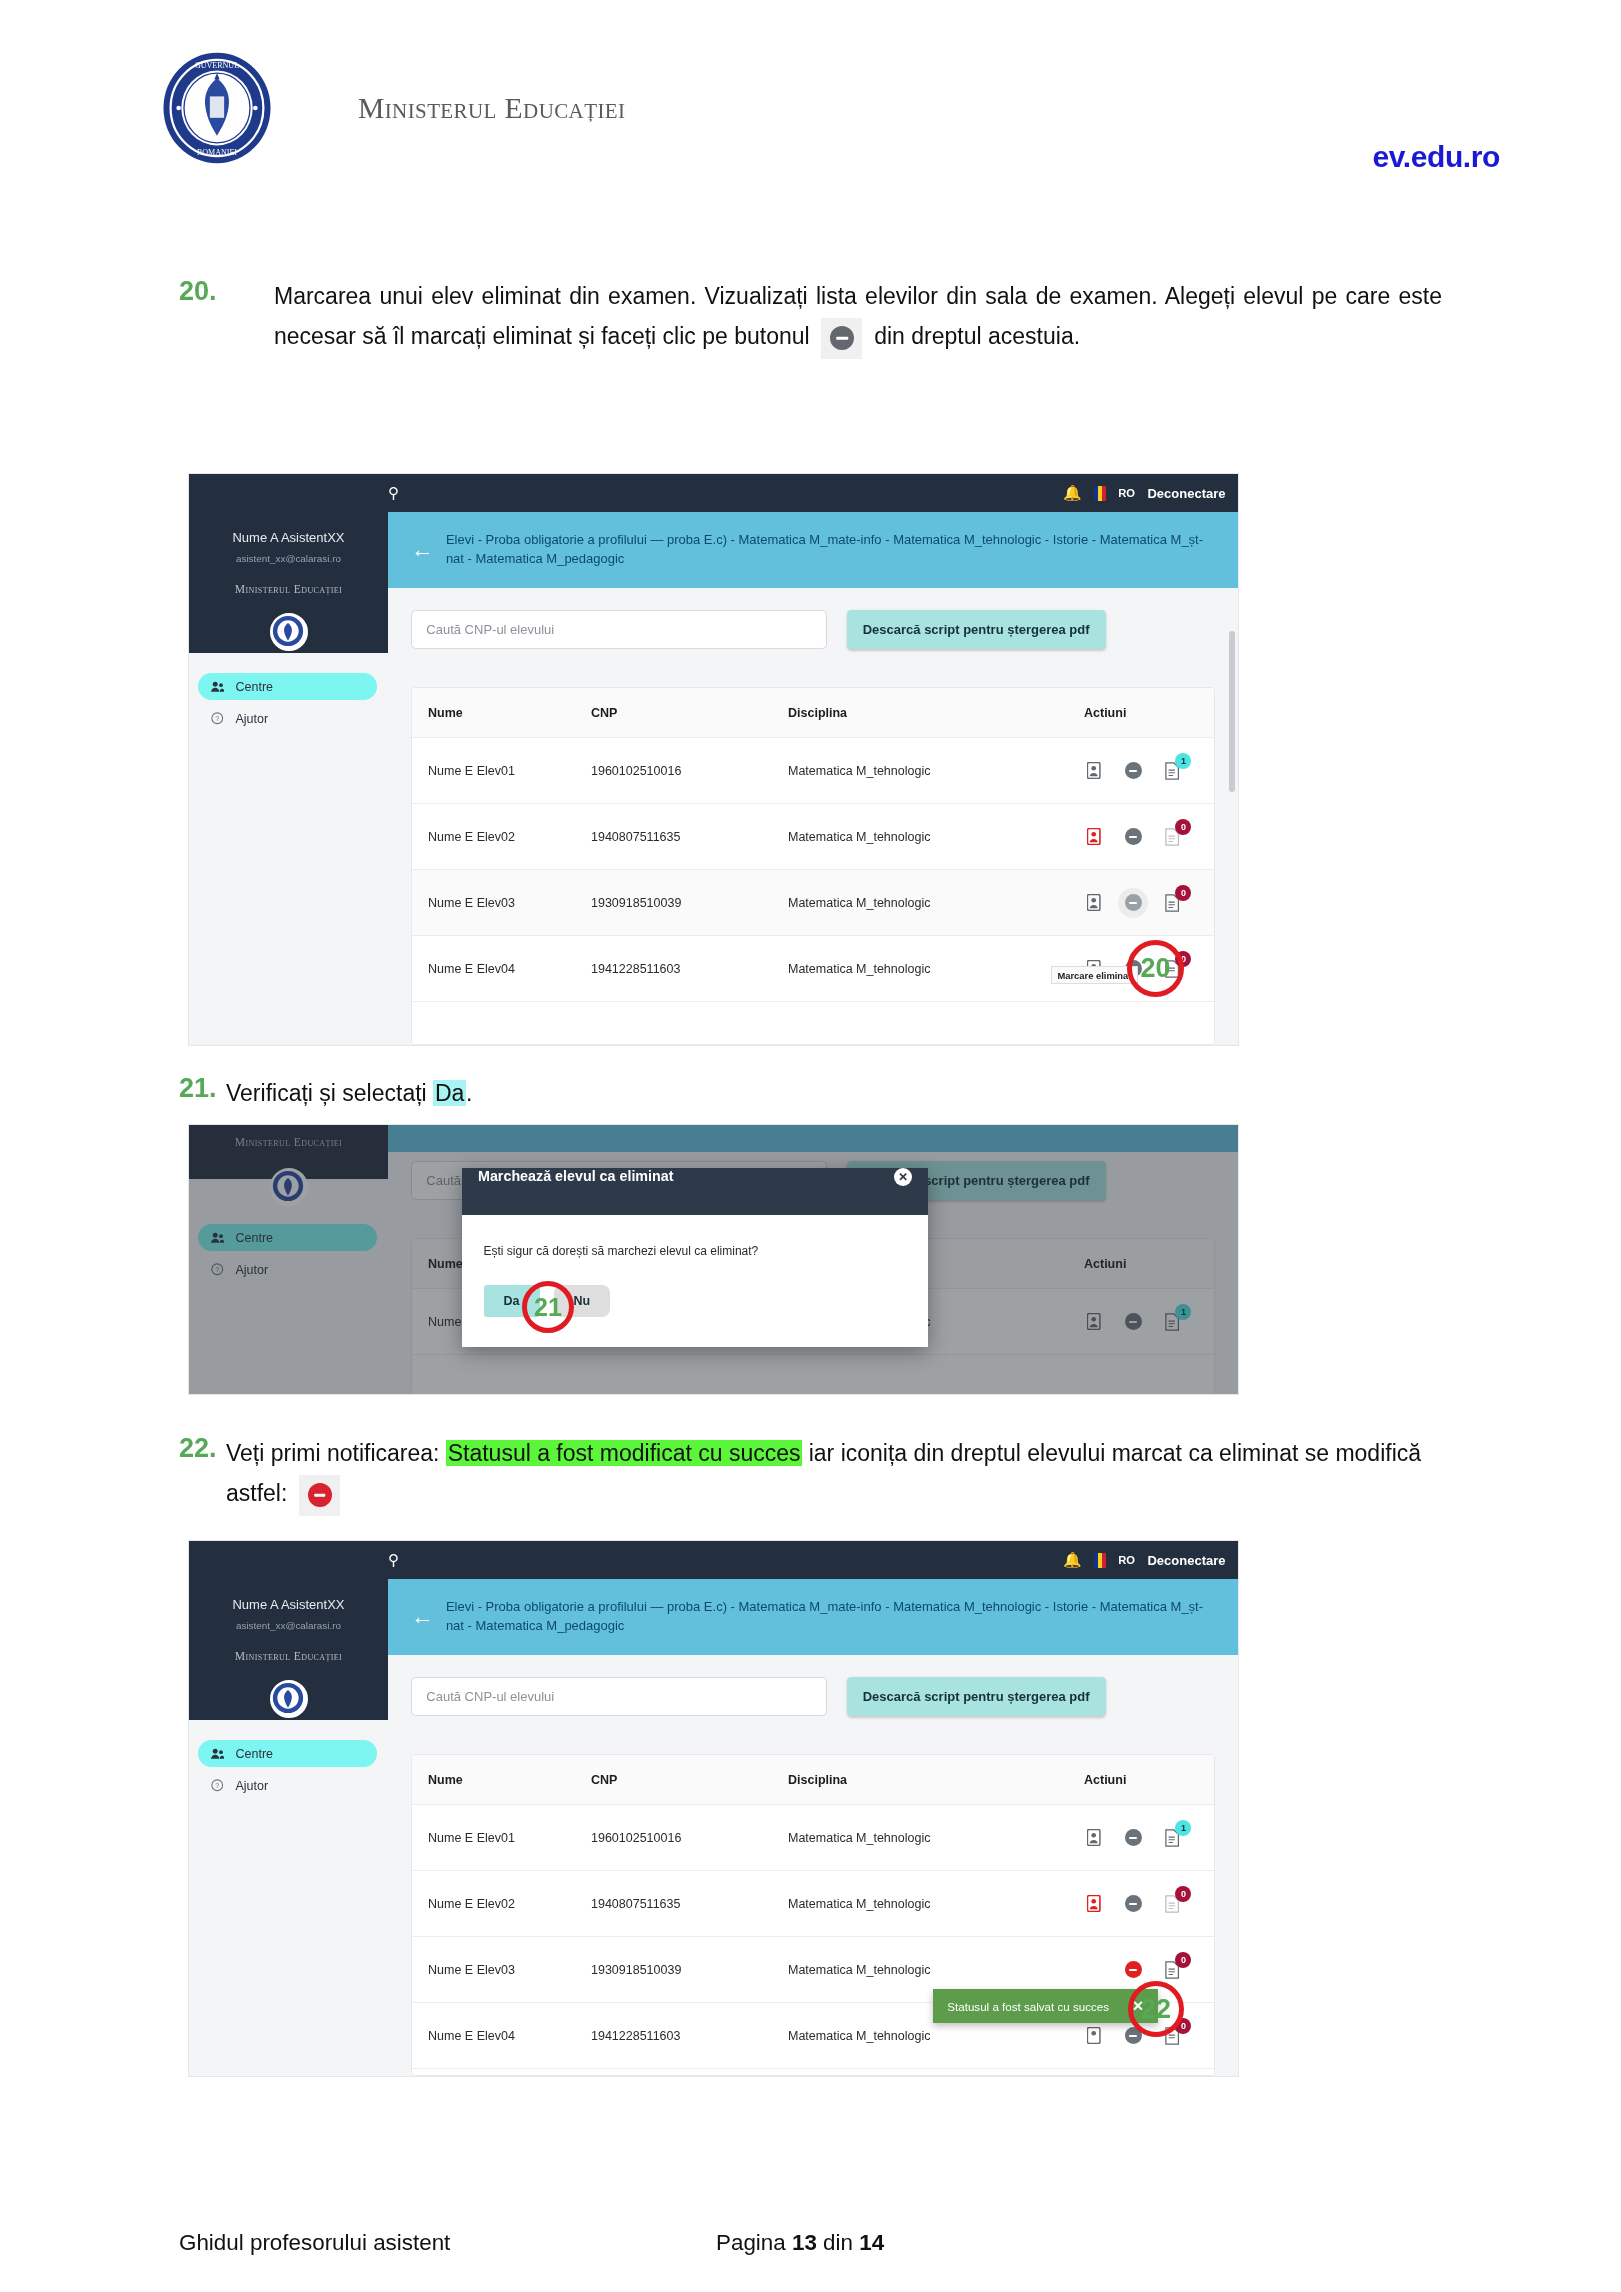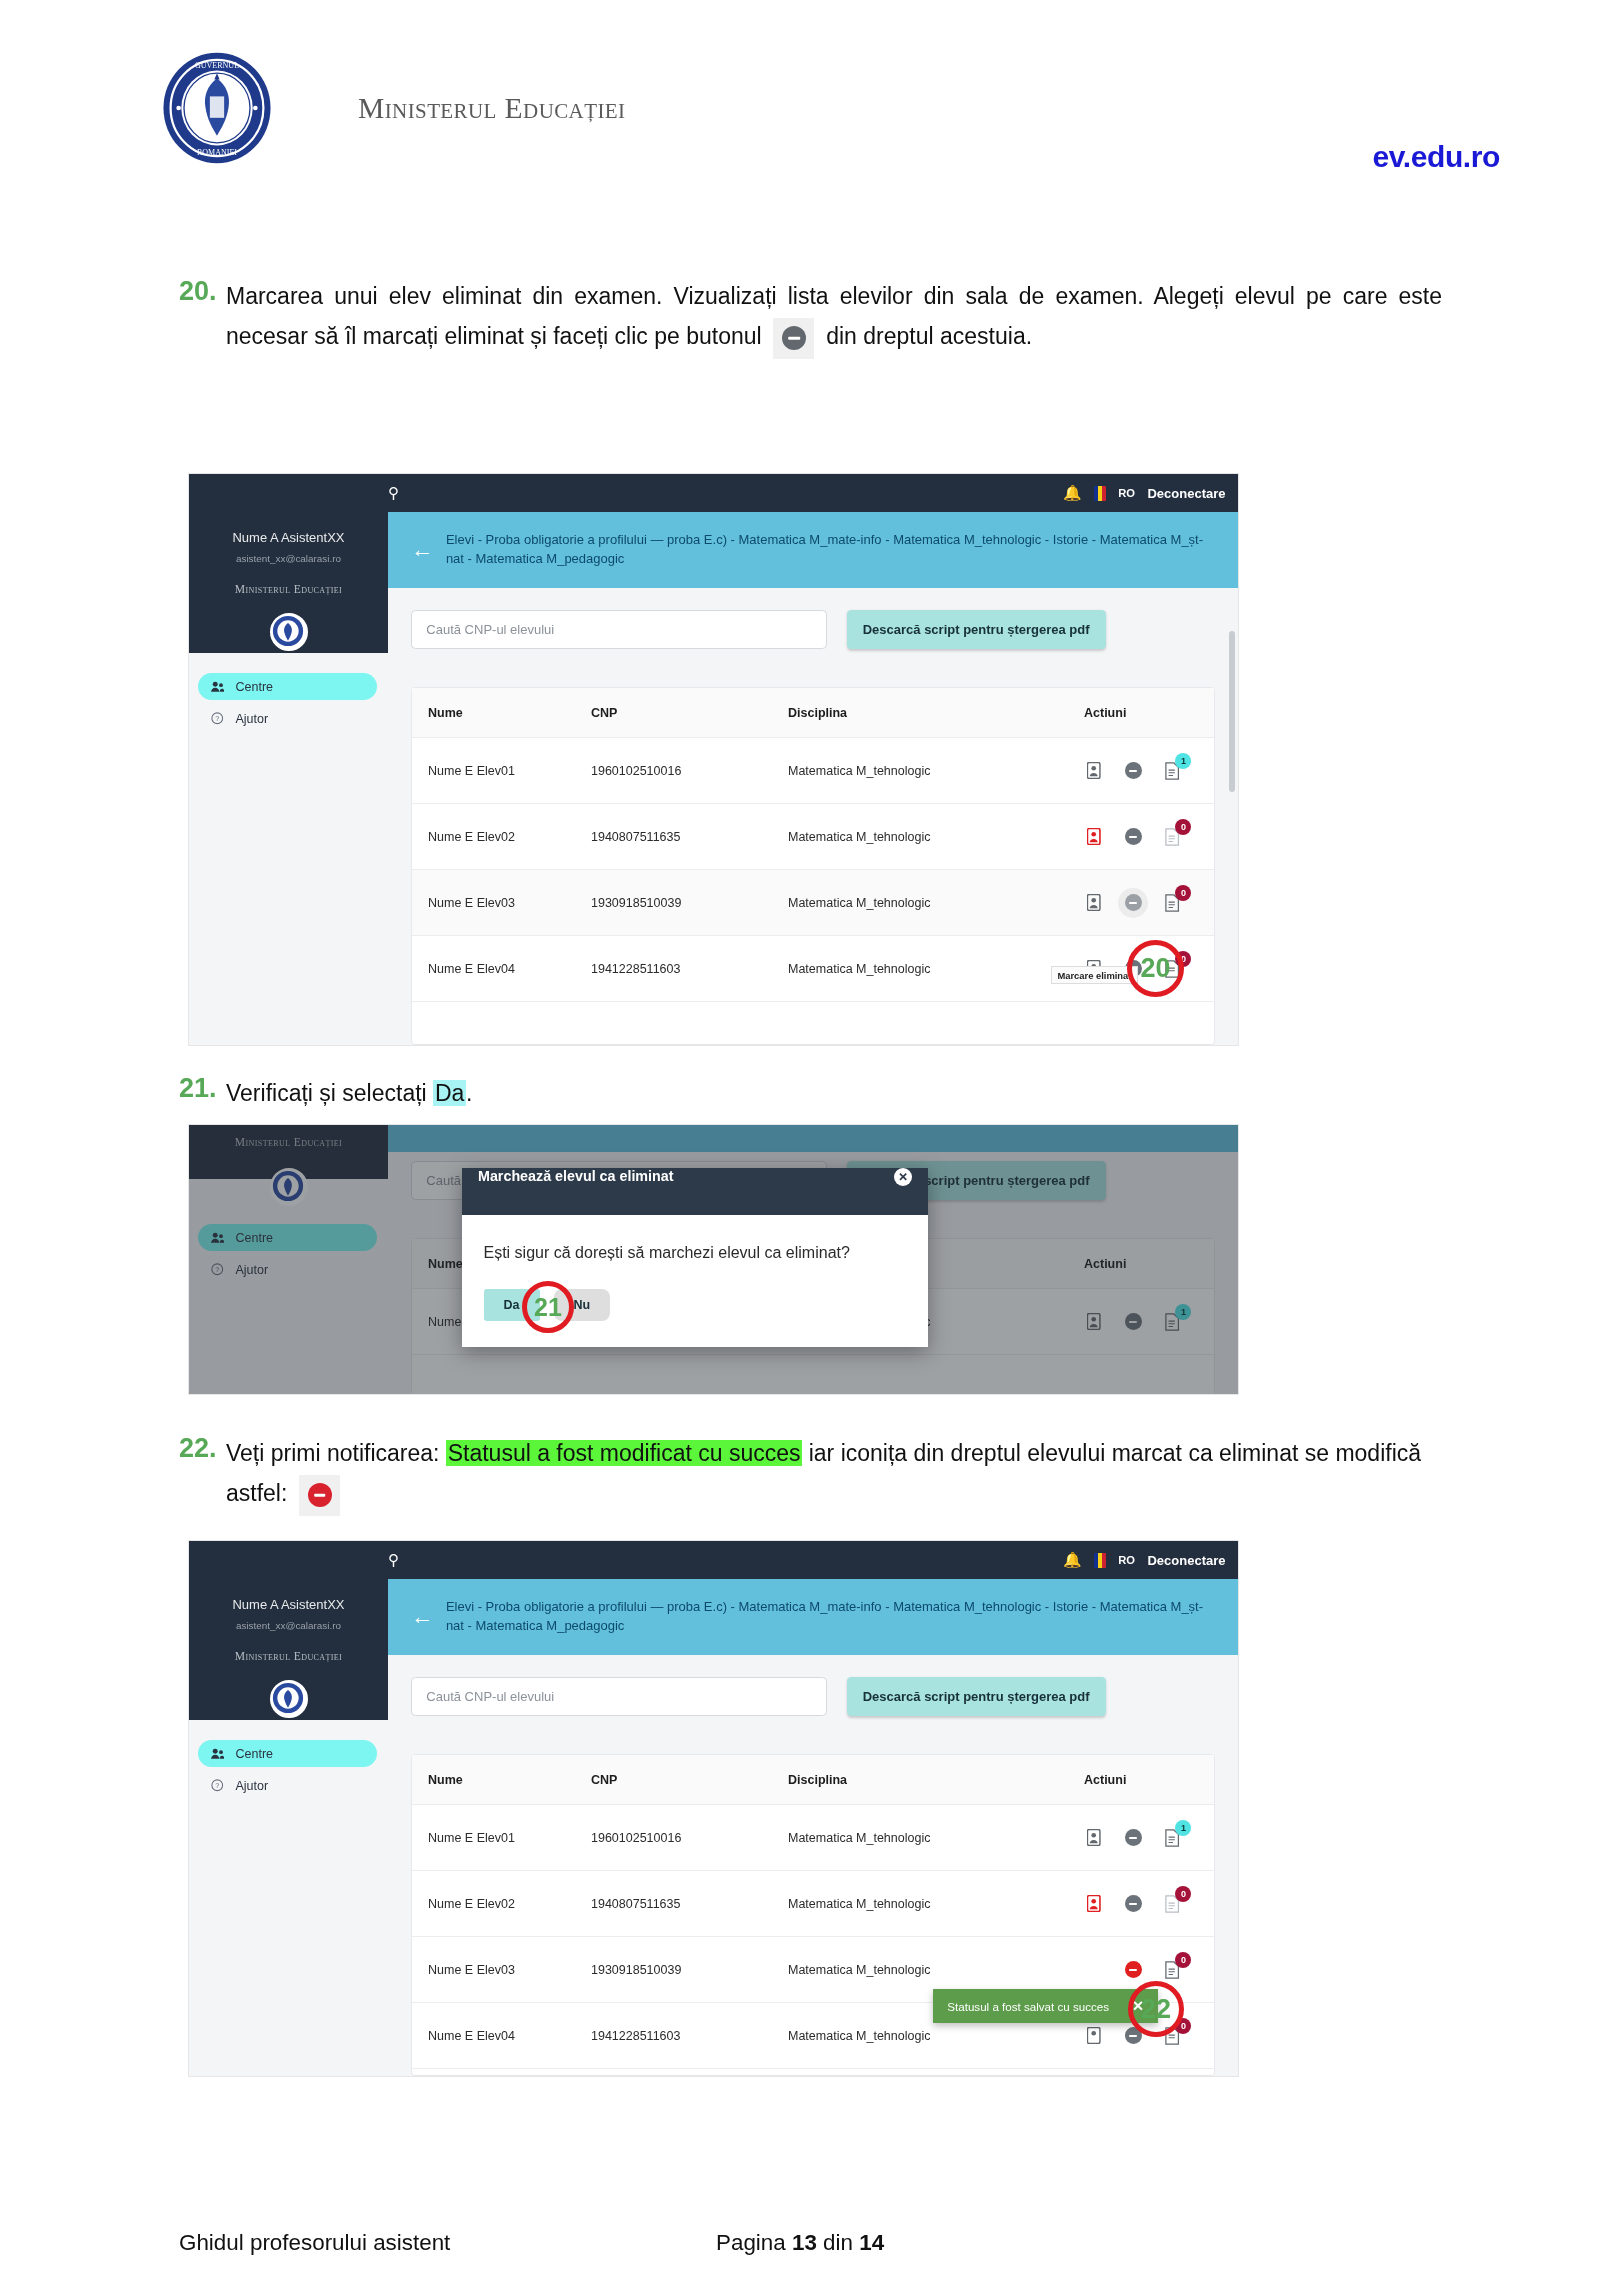--- a/index.html
+++ b/index.html
@@ -18,21 +18,21 @@
   .doc-header { position:absolute; top:43px; left:0; width:1621px; height:125px; }
   .crest { position:absolute; left:159px; top:7.2px; width:116px; height:116px; }
   .crest svg { display:block; }
   .ministry { position:absolute; left:358px; top:49px; font-family:"Liberation Serif", serif;
     font-size:29.6px; letter-spacing:0.4px; color:#5a5a5a; font-variant: small-caps; }
   .brand { position:absolute; right:121px; top:97px; font-size:30px; font-weight:bold;
     color:#1a1ad6; letter-spacing:-0.4px; }
   .step-num { color:#57a857; font-weight:bold; font-size:27px; }
   .step-body { font-size:23px; line-height:1.75; color:#111; }
   .step-text-block { position:absolute; }
-  .justify { text-align:justify; text-align-last:left; }
+  .justify { text-align:justify; text-align-last:left;margin-left:48px; }
 
   .hl-cyan { background:#a8f3f3; padding:0 1.8px; }
   .hl-green { background:#5bf53a; padding:0 1.8px; }
 
   .inline-icon-box {
     display:inline-block; vertical-align:middle; background:#f0f0f0;
     width:41px; height:41px; position:relative; margin:0 5.4px;
   }
   .inline-icon-box .circ {
     position:absolute; left:50%; top:50%; transform:translate(-50%,-50%);
@@ -133,21 +133,21 @@
     color:#57a857; font-weight:bold; background:transparent; }
 
   
   .backdrop { position:absolute; inset:0; background:rgba(40,46,54,.45); }
   .modal { position:absolute; background:#fff; box-shadow:0 5.4px 19.7px rgba(0,0,0,.35); }
   .modal-hdr { height:47px; background:#2d3a4a; display:flex; 
     justify-content:space-between; padding:0 16px; }
   .modal-title { color:#fff; font-size:14.3px; font-weight:bold; }
   .modal-x { width:18px; height:18px; border-radius:50%; background:#fff; color:#2d3a4a;
     font-size:11.6px; display:flex; align-items:center; justify-content:center; font-weight:bold; }
-  .modal-body { padding:29px 21.5px 0 21.5px; font-size:16px; color:#2b2b2b; }
+  .modal-body { padding:29px 21.5px 0 21.5px; font-size:12px; color:#2b2b2b; }
   .modal-btns { display:flex; gap:14.3px; padding:27px 21.5px 23px 21.5px; }
   .btn { height:32px; min-width:56px; display:flex; align-items:center; justify-content:center;
     font-size:12.5px; font-weight:bold; color:#17303a; border-radius:2.7px; }
   .btn-da { background:#a8e3e0; }
   .btn-nu { background:#dedede;border-radius:8px; }
 
   .toast { position:absolute; background:#5d9c4a; color:#fff; display:flex; align-items:center;
     gap:23px; padding:9px 14.3px; font-size:11.6px; box-shadow:0 2.7px 7.2px rgba(0,0,0,.25); }
   .toast-x { font-size:14.3px; font-weight:bold; }
 

